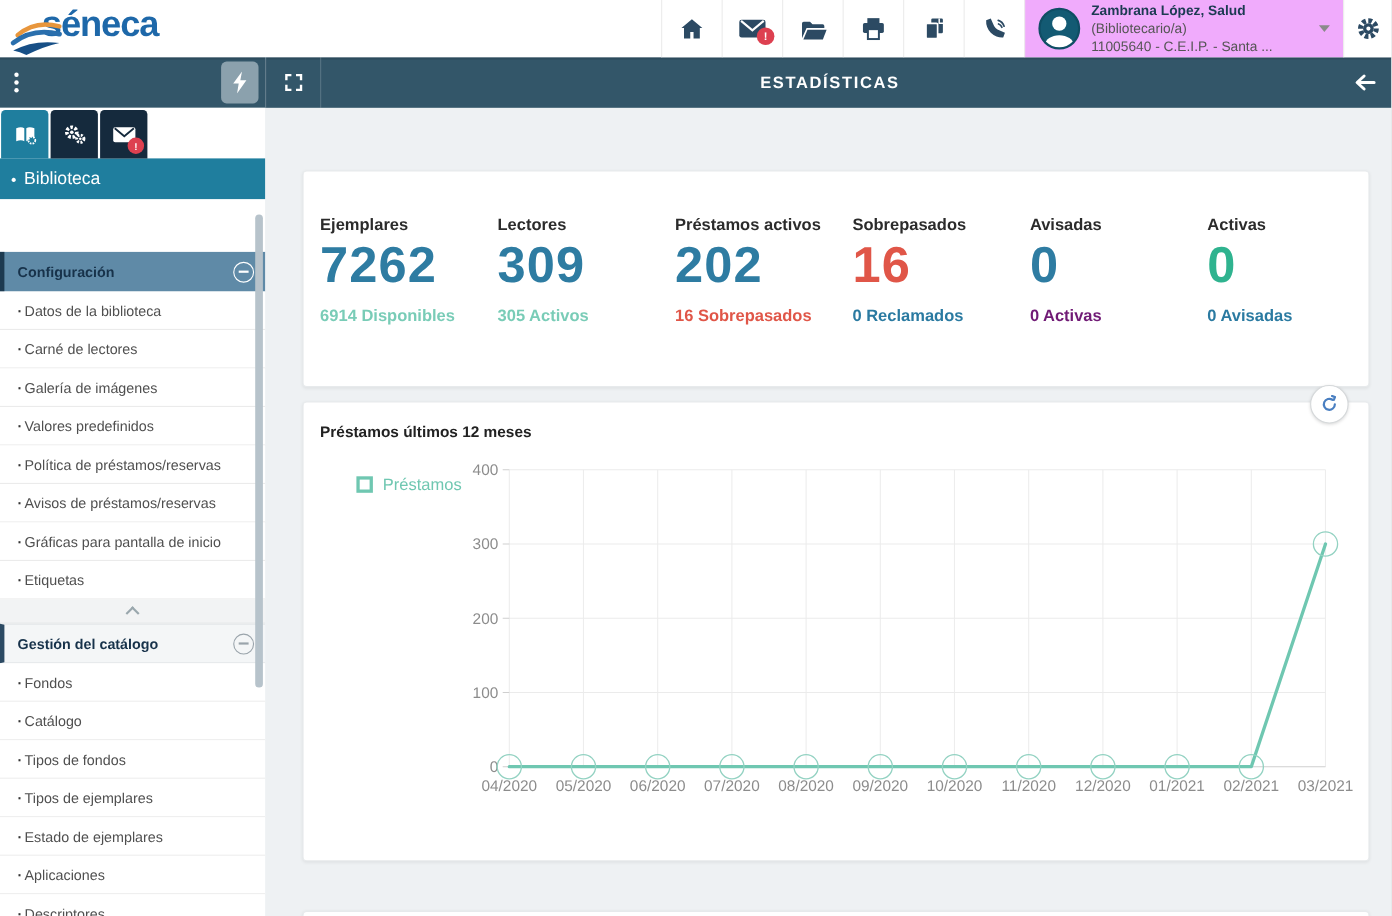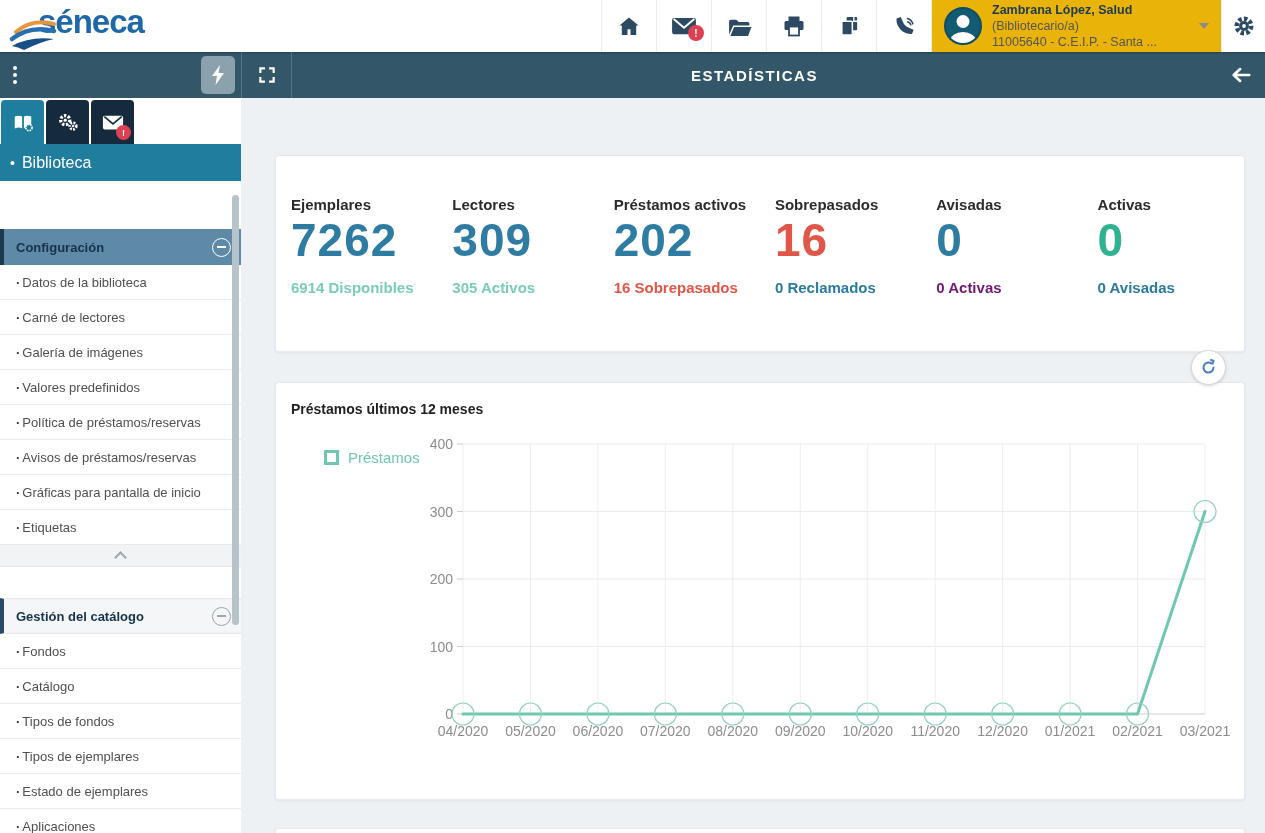--- a/index.html
+++ b/index.html
@@ -8,21 +8,21 @@
   .app { position:relative; width:1265px; height:833px; background:#eef1f3; overflow:hidden; }
 
   
   .topbar { position:absolute; top:0; left:0; width:1265px; height:52px; background:#fff; display:flex; align-items:stretch; z-index:5; }
   .logo { position:relative; width:240px; display:flex; align-items:center; }
   .logo-swoosh { position:absolute; left:8px; bottom:0; }
   .logo-text { font-size:33px; font-weight:bold; color:#1e68a9; letter-spacing:-1px; margin-left:38px; margin-top:-8px; }
   .topbar-right { margin-left:auto; display:flex; align-items:stretch; }
   .tb-btn { width:55px; display:flex; align-items:center; justify-content:center; border:none; border-left:1px solid #ececec; background:#fff; position:relative; cursor:pointer; }
   .badge { position:absolute; bottom:11px; right:7px; width:16px; height:16px; background:#dd4050; color:#fff; border-radius:50%; font-size:10px; font-weight:bold; display:flex; align-items:center; justify-content:center; }
-  .user-block { display:flex; align-items:center; border-left:1px solid #ececec; padding:0 12px; width:290px; cursor:pointer; background:#eab308; border-top:none; border-bottom:none; border-right:none; text-align:left; }
+  .user-block { display:flex; align-items:center; border-left:1px solid #ececec; padding:0 12px; width:290px; cursor:pointer; background:#f0abfc; border-top:none; border-bottom:none; border-right:none; text-align:left; }
   .avatar { flex:0 0 38px; width:38px; height:38px; border-radius:50%; background:#135a73; position:relative; overflow:hidden; border:2px solid #0f4d64; margin-right:10px; }
   .avatar .head { position:absolute; top:6px; left:50%; transform:translateX(-50%); width:13px; height:13px; background:#fff; border-radius:50%; }
   .avatar .shoulders { position:absolute; bottom:-7px; left:50%; transform:translateX(-50%); width:26px; height:18px; background:#fff; border-radius:50% 50% 0 0; }
   .user-text { font-size:12.5px; color:#555; line-height:1.3; flex:1; }
   .user-name { font-weight:bold; color:#1c3a52; }
   .caret { width:0; height:0; border-left:5px solid transparent; border-right:5px solid transparent; border-top:6px solid #8a8a8a; margin-left:4px; }
   .gear-btn { width:44px; display:flex; align-items:center; justify-content:center; border:none; border-left:1px solid #ececec; background:#fff; cursor:pointer; }
 
   
   .subbar-left { position:absolute; top:52px; left:0; width:241px; height:46px; background:#335669; display:flex; align-items:center; box-shadow:inset 0 2px 0 rgba(0,0,0,.12); }
@@ -37,41 +37,41 @@
   
   .sidebar { position:absolute; top:98px; left:0; width:241px; height:735px; background:#fff; z-index:2; }
   .tabs { display:flex; gap:2px; height:46px; align-items:flex-end; padding-left:1px; }
   .tab { width:43px; height:44px; border:none; border-radius:4px 4px 0 0; background:#152a3d; display:flex; align-items:center; justify-content:center; position:relative; cursor:pointer; }
   .tab.active { background:#1f7e9e; }
   .tab .badge { width:15px; height:15px; bottom:4px; right:3px; font-size:9px; }
   .home-band { height:37px; background:#1f7e9e; color:#fff; display:flex; align-items:center; padding-left:10px; font-size:16px; }
   .home-band .bullet { margin-right:7px; font-size:14px; }
   .group-header { height:36px; display:flex; align-items:center; padding:0 10px 0 12px; font-size:13px; font-weight:bold; border-left:4px solid transparent; }
   .group-header.active { background:#5f8aa7; color:#17324a; border-left-color:#1d3a50;margin-top:48px; }
-  .group-header.plain { background:#f4f6f7; color:#17324a; border-left-color:#2c4a63; border-bottom:1px solid #e4e7e9; border-top:1px solid #e4e7e9;margin-top:31px; }
+  .group-header.plain { background:#f4f6f7; color:#17324a; border-left-color:#2c4a63; border-bottom:1px solid #e4e7e9; border-top:1px solid #e4e7e9; }
   .minus-btn { margin-left:auto; width:19px; height:19px; border-radius:50%; border:1.5px solid #fff; background:transparent; position:relative; cursor:pointer; }
   .minus-btn::after { content:""; position:absolute; left:4px; right:4px; top:50%; height:2px; margin-top:-1px; background:#fff; }
   .group-header.plain .minus-btn { border-color:#9aa4ab; }
   .group-header.plain .minus-btn::after { background:#9aa4ab; }
   .side-list { list-style:none; }
   .side-item { height:35px; display:flex; align-items:center; padding-left:16px; font-size:13px; color:#4f4f4f; border-bottom:1px solid #ebebeb; cursor:pointer; background:#fff; }
   .side-item .dot { margin-right:2px; color:#333; font-weight:bold; }
   .collapse-row { height:22px; width:100%; background:#f2f3f4; display:flex; align-items:center; justify-content:center; border:none; border-bottom:1px solid #e4e7e9; cursor:pointer; }
   .chev-up { width:9px; height:9px; border-left:2px solid #9aa7ad; border-top:2px solid #9aa7ad; transform:rotate(45deg); margin-top:4px; }
   .scroll-thumb { position:absolute; right:2px; top:97px; width:7px; height:430px; background:#b7c3cb; border-radius:4px; cursor:grab; }
 
   
   .content { position:absolute; left:241px; top:98px; width:967px; height:735px; }
   .card { position:absolute; left:34px; width:970px; background:#fff; border:1px solid #e7eaec; border-radius:4px; box-shadow:0 1px 3px rgba(0,0,0,.06); }
   .stats-card { top:57px; height:197px; display:flex; padding-top:40px; }
   .stat { width:16.666%; padding-left:15px; }
   .stat-label { font-size:15px; font-weight:bold; color:#2b2b2b; }
   .stat-value { font-size:46px; font-weight:bold; margin-top:0; letter-spacing:1px; }
   .stat-sub { font-size:15px; font-weight:bold; margin-top:12px; }
-  .chart-card { top:284px; height:418px; }
+  .chart-card { top:267px; height:418px; }
   .chart-title { position:absolute; left:15px; top:18px; font-size:14px; font-weight:bold; color:#222; }
   .legend { position:absolute; left:48px; top:66px; display:flex; align-items:center; gap:9px; }
   .legend-swatch { width:15px; height:15px; border:3px solid #6fc7b1; background:#fff; }
   .legend-label { font-size:15px; color:#6fc7b1; }
   #chart-svg { position:absolute; left:120px; top:50px; }
   .sliver { top:730px; height:40px; }
   .float-btn { position:absolute; right:-18px; top:252px; width:35px; height:35px; border-radius:50%; background:#fff; border:1px solid #d5d8da; box-shadow:0 1px 3px rgba(0,0,0,.15); display:flex; align-items:center; justify-content:center; cursor:pointer; z-index:4; }
 </style>
 </head>
 <body>

